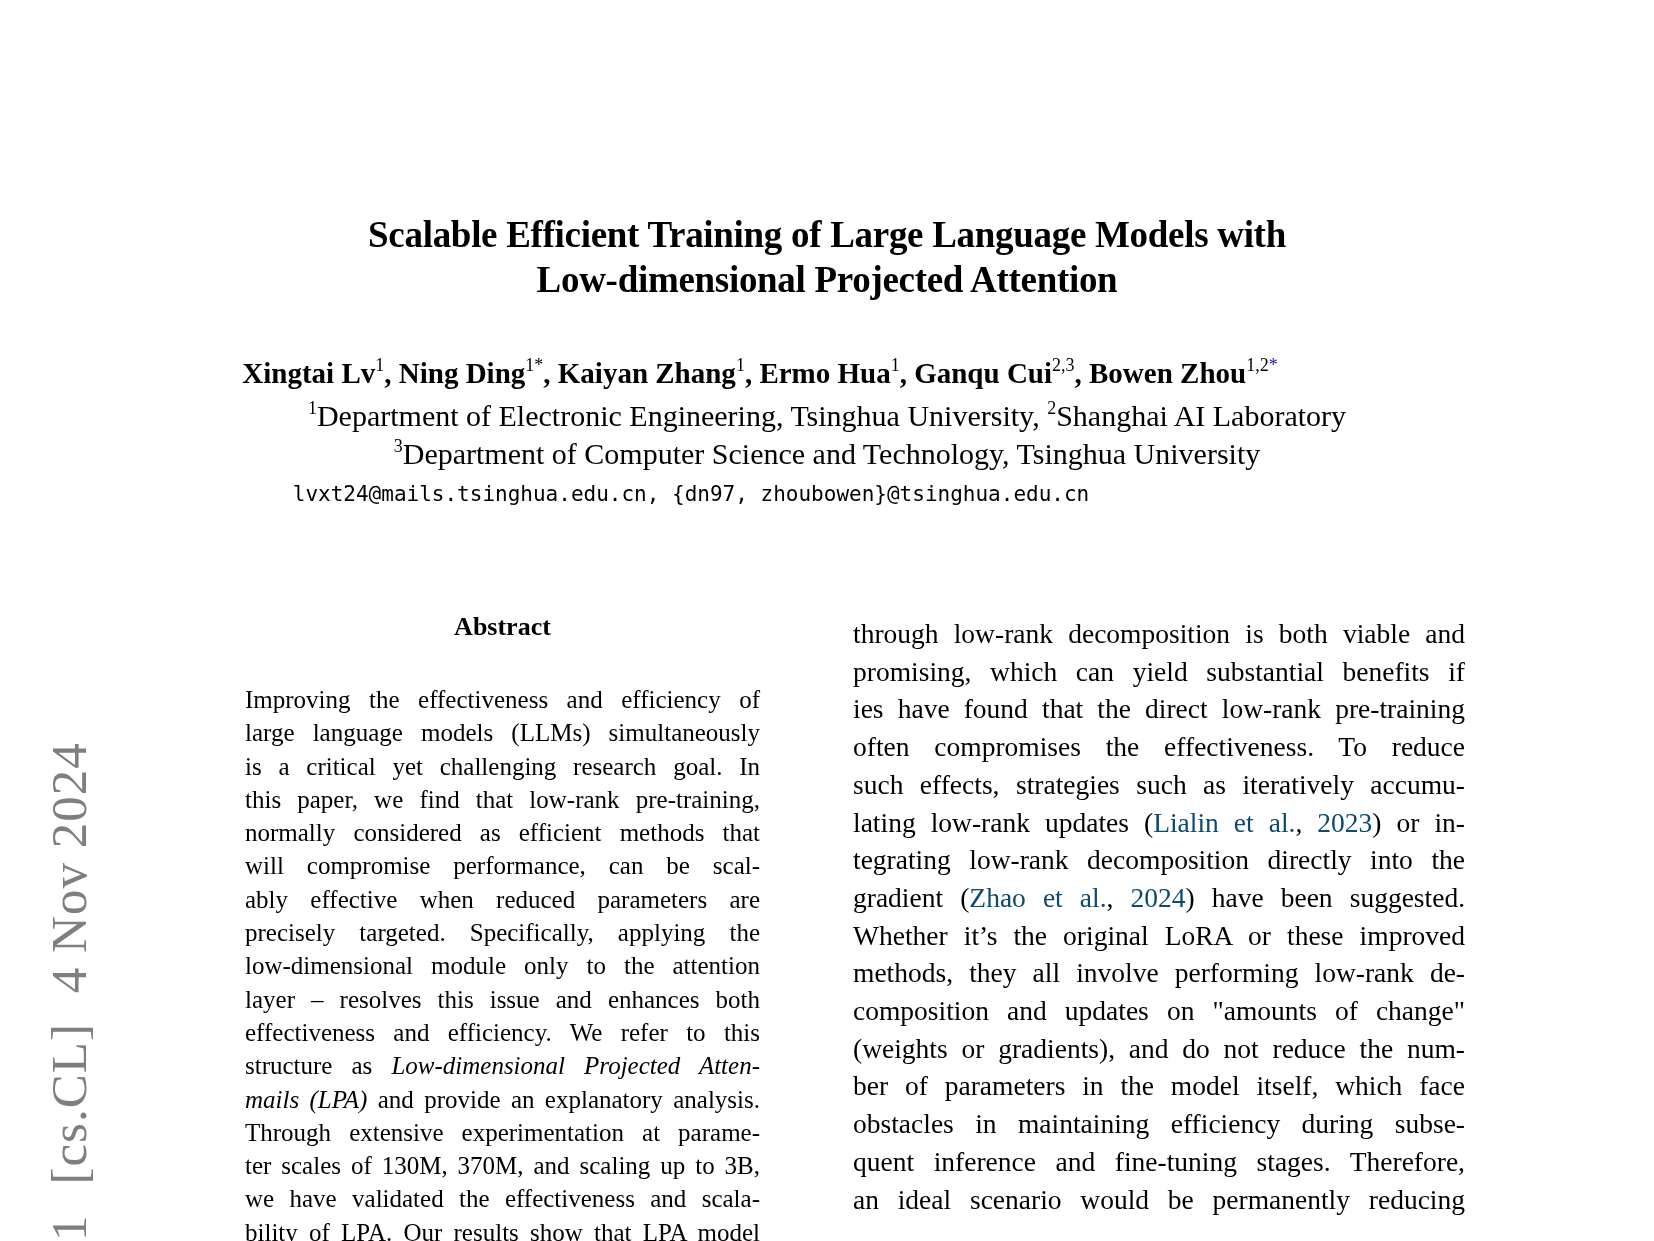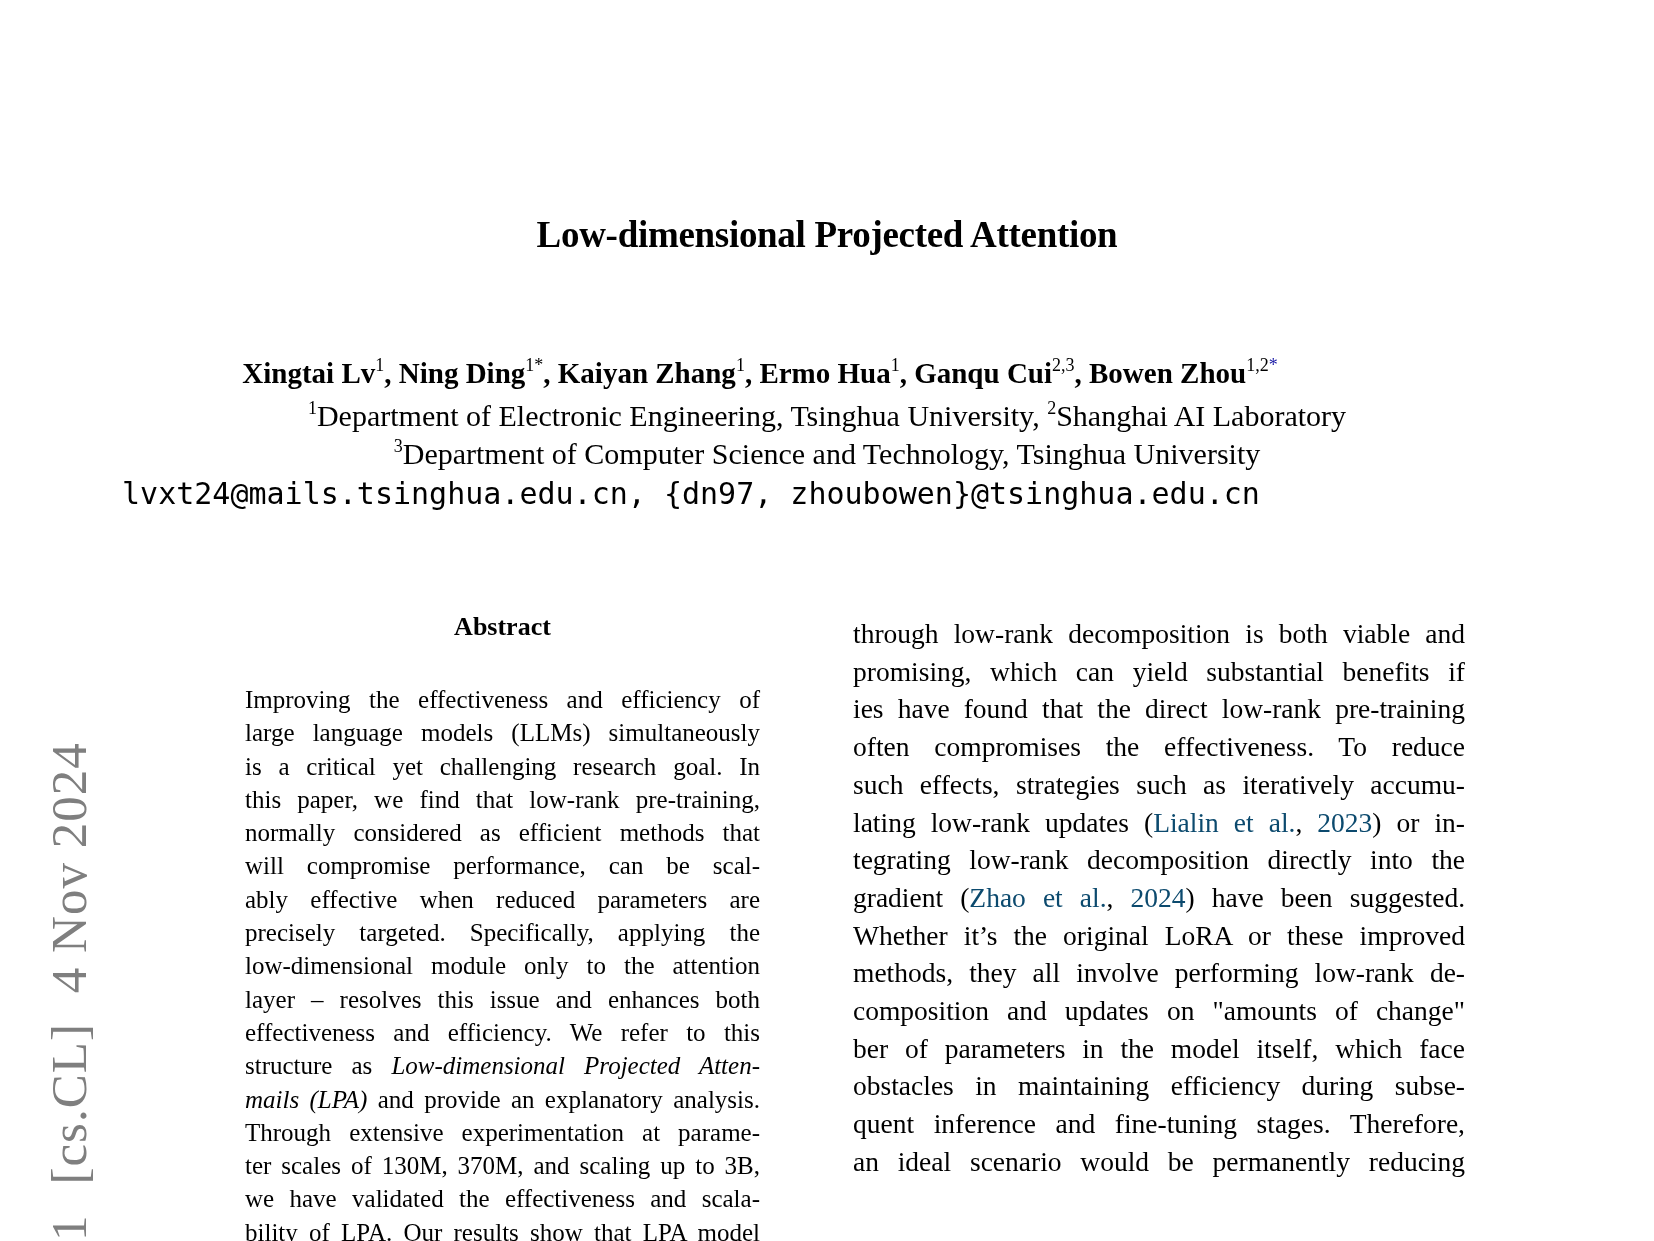--- a/index.html
+++ b/index.html
@@ -27,21 +27,21 @@
   .star-blue { color: #1a1aa6; }
   .aff {
     position: absolute; left: 0; width: 1654px;
     text-align: center; font-size: 30px; line-height: 36px;
   }
   .aff1 { top: 398px; }
   .aff2 { top: 436px; }
   .email {
     position: absolute; left: 0; width: 1382px; top: 478px;
     text-align: center; font-family: "DejaVu Sans Mono", "Liberation Mono", monospace;
-    font-size: 30px; line-height: 32px;
+    font-size: 21px; line-height: 32px;
   }
   .abstract-heading {
     position: absolute; left: 245px; width: 515px; top: 612px;
     text-align: center; font-weight: bold; font-size: 26px;
   }
   .abstract-body {
     position: absolute; left: 245px; width: 515px; top: 683px;
     font-size: 25px; line-height: 33.3px; text-align: justify;
   }
   .col-right {
@@ -53,20 +53,21 @@
   em { }
 </style>
 </head>
 <body>
 
 <div class="arxiv-stamp">
   <span>1</span><span>[cs.CL]</span><span>4 Nov 2024</span>
 </div>
 
 <div class="title">
+  <div>Scalable Efficient Training of Large Language Models with</div>
   <div>Low-dimensional Projected Attention</div>
 </div>
 
 <div class="authors">
   <span>Xingtai Lv</span><sup>1</sup>,
   <span>Ning Ding</span><sup>1*</sup>,
   <span>Kaiyan Zhang</span><sup>1</sup>,
   <span>Ermo Hua</span><sup>1</sup>,
   <span>Ganqu Cui</span><sup>2,3</sup>,
   <span>Bowen Zhou</span><sup><span>1,2</span><span class="star-blue">*</span></sup>
@@ -108,17 +109,18 @@
   <span class="line">promising, which can yield substantial benefits if</span>
   <span class="line">ies have found that the direct low-rank pre-training</span>
   <span class="line">often compromises the effectiveness. To reduce</span>
   <span class="line">such effects, strategies such as iteratively accumu-</span>
   <span class="line"><span>lating low-rank updates (</span><span class="cite">Lialin et al.</span><span>, </span><span class="cite">2023</span><span>) or in-</span></span>
   <span class="line">tegrating low-rank decomposition directly into the</span>
   <span class="line"><span>gradient (</span><span class="cite">Zhao et al.</span><span>, </span><span class="cite">2024</span><span>) have been suggested.</span></span>
   <span class="line">Whether it’s the original LoRA or these improved</span>
   <span class="line">methods, they all involve performing low-rank de-</span>
   <span class="line">composition and updates on "amounts of change"</span>
+  <span class="line">(weights or gradients), and do not reduce the num-</span>
   <span class="line">ber of parameters in the model itself, which face</span>
   <span class="line">obstacles in maintaining efficiency during subse-</span>
   <span class="line">quent inference and fine-tuning stages. Therefore,</span>
   <span class="line">an ideal scenario would be permanently reducing</span>
 </div>
 
 </body></html>

